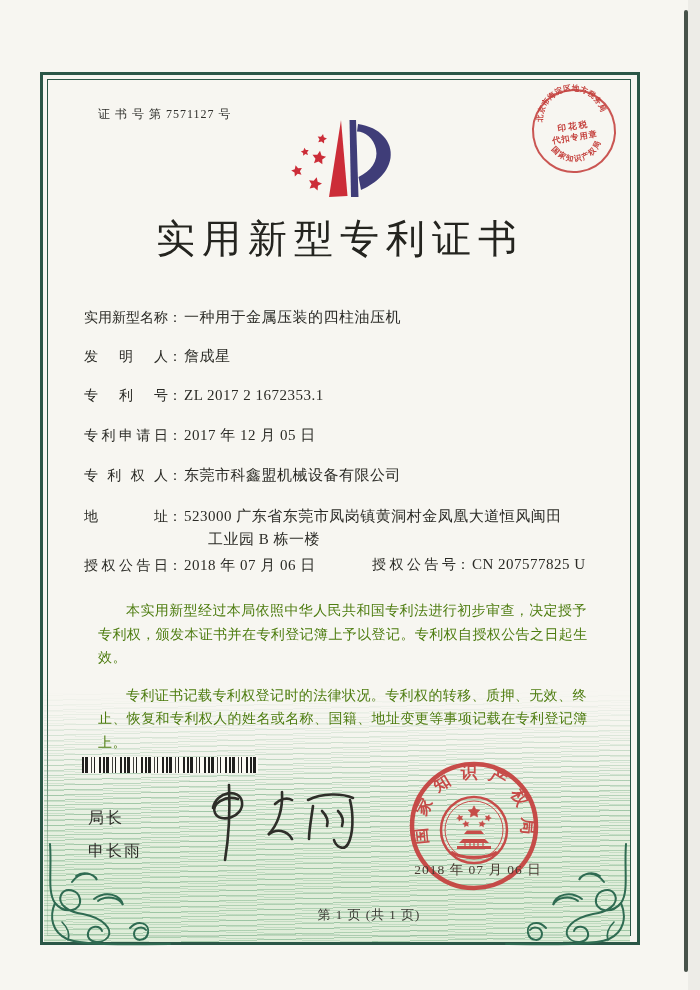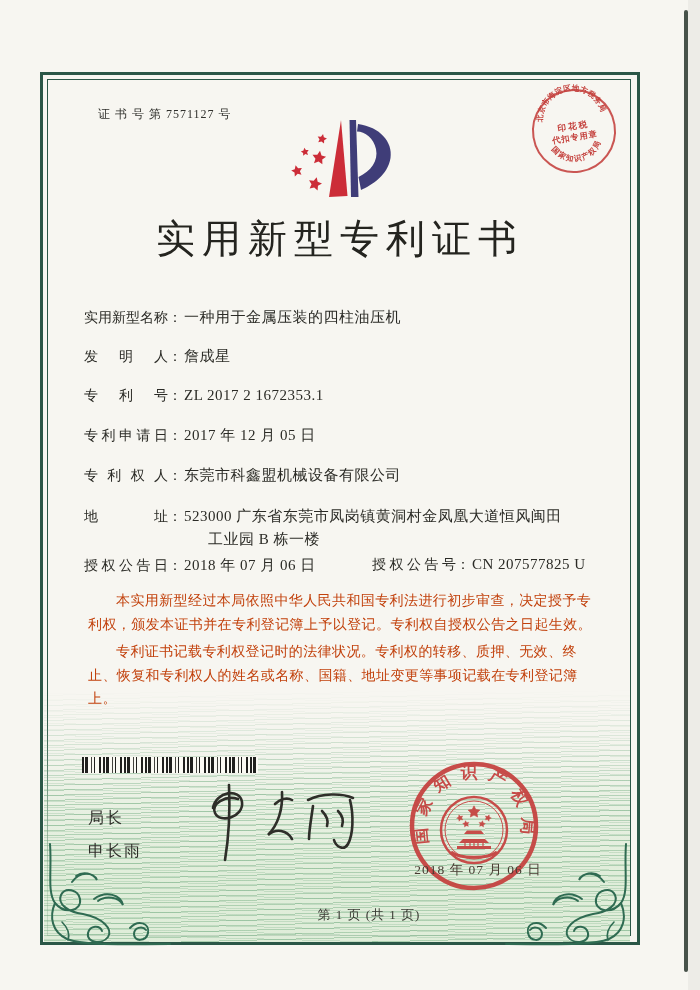--- a/index.html
+++ b/index.html
@@ -31,21 +31,21 @@
   .cert-no .num{letter-spacing:1px;}
   .cert-no .suf{margin-left:4px;}
   .doc-title{left:40px;top:212px;width:600px;text-align:center;
     font-size:39px;font-weight:normal;letter-spacing:7px;color:#24241f;}
   .field-row{left:84px;font-size:15px;color:#2b2b26;white-space:nowrap;}
   .fl{display:inline-block;width:84px;font-size:14px;text-align:justify;text-align-last:justify;vertical-align:baseline;}
   .fc{display:inline-block;width:14px;font-size:14px;}
   .fv{margin-left:2px;letter-spacing:0.5px;}
   .addr2{left:184px;top:530px;font-size:15px;color:#2b2b26;letter-spacing:0.5px;margin-left:24px;}
   .paras{left:84px;top:585px;width:524px;}
-  .paras p{margin:4px;font-size:14px;line-height:23.5px;text-indent:2em;color:#c2410c;letter-spacing:0.4px;}
+  .paras p{margin:14px;font-size:14px;line-height:23.5px;text-indent:2em;color:#4d7c0f;letter-spacing:0.4px;}
   .barcode{left:82px;top:757px;width:176px;height:16px;
     background:repeating-linear-gradient(90deg,
       #20201e 0 2px,#fbfaf4 2px 3px,#20201e 3px 6px,#fbfaf4 6px 9px,
       #44443f 9px 10px,#fbfaf4 10px 12px,#20201e 12px 13px,#fbfaf4 13px 17px,
       #20201e 17px 19px,#fbfaf4 19px 21px);}
   .sig-title{left:88px;top:808px;font-size:16px;color:#2d2d28;letter-spacing:2px;}
   .sig-name{left:88px;top:841px;font-size:16px;color:#2d2d28;letter-spacing:2px;}
   .seal-date{left:413px;top:861px;width:130px;text-align:center;font-size:13.5px;color:#473a31;letter-spacing:1px;}
   .footer{left:40px;top:906px;width:594px;text-align:center;font-size:13px;color:#3a3a34;letter-spacing:1px;margin-left:32px;}
   svg text{font-family:"Liberation Serif","DejaVu Serif",serif;}

